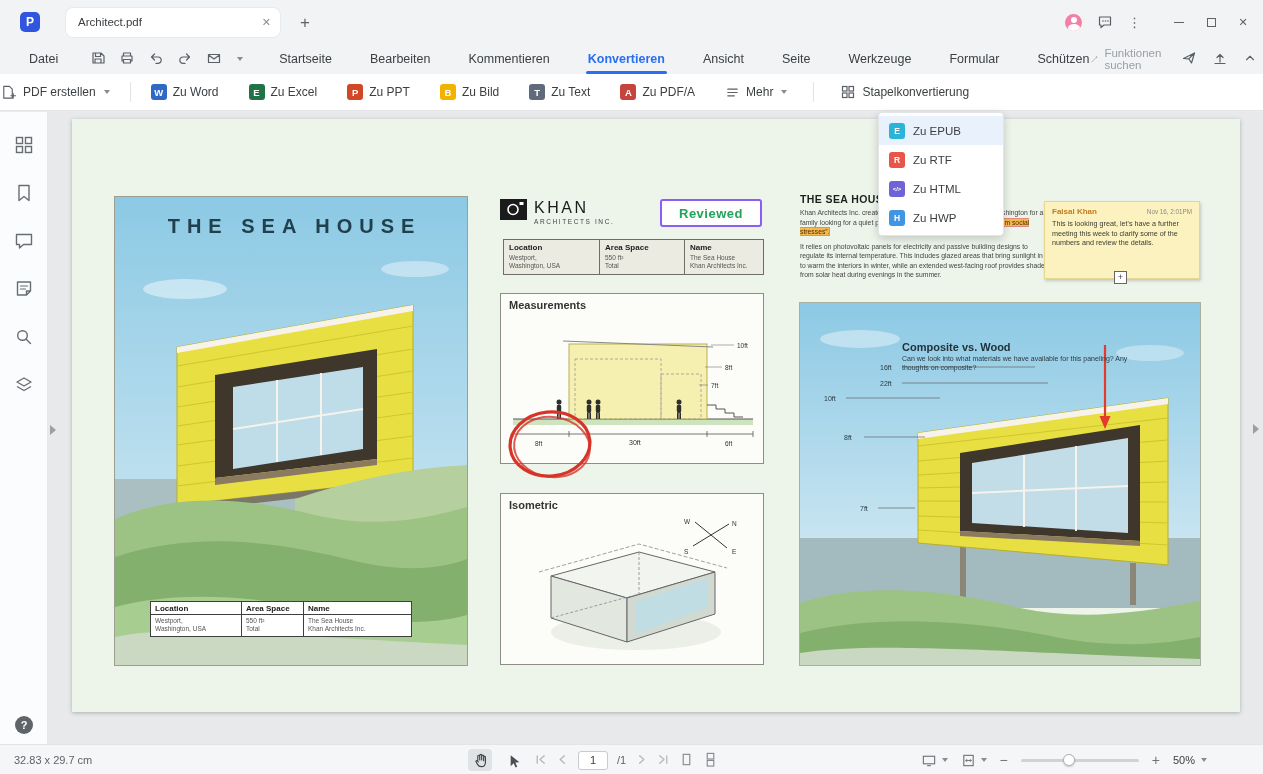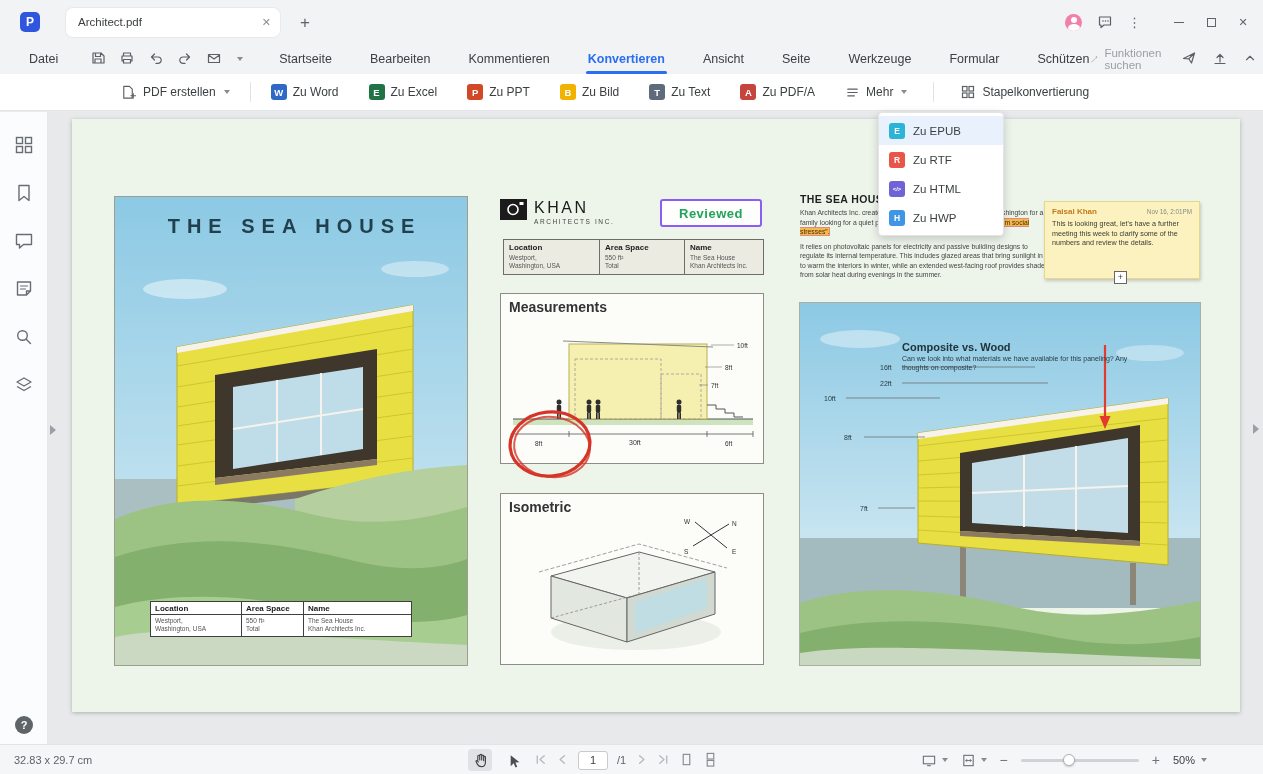--- a/index.html
+++ b/index.html
@@ -34,21 +34,21 @@
   .menu-items { display:flex; align-items:stretch; height:100%; gap:26px; margin-left:24px; }
   .menu-item { display:flex; align-items:center; height:100%; position:relative; white-space:nowrap;margin-left:12px; }
   .menu-item.active { color:#2a6ff2; font-weight:bold; }
   .menu-item.active::after { content:""; position:absolute; left:-2px; right:-2px; bottom:0; height:3px;
                              background:#2a6ff2; border-radius:2px; }
   .menu-right { margin-left:auto; display:flex; align-items:center; gap:15px; margin-right:14px; }
   .fn-search { display:flex; align-items:center; gap:6px; color:#9aa0a6; font-size:11.5px; }
 
   
   .toolbar { position:absolute; top:74px; left:0; right:0; height:37px; background:#fff;
-             border-bottom:1px solid #e4e5e7; display:flex; align-items:center; padding-left:120px;
+             border-bottom:1px solid #e4e5e7; display:flex; align-items:center; 
              font-size:12px; color:#3c4043; }
   .tbtn { display:flex; align-items:center; gap:6px; white-space:nowrap; }
   .tb-sep { width:1px; height:20px; background:#e1e2e4; margin:0 20px; }
   .badge { width:16px; height:16px; border-radius:3px; color:#fff; font-size:9.5px; font-weight:bold;
            display:flex; align-items:center; justify-content:center; flex:0 0 auto; }
   .b-word { background:#2f68c5; } .b-excel { background:#217346; } .b-ppt { background:#d24726; }
   .b-bild { background:#f2b200; } .b-text { background:#5f6b7a; } .b-pdfa { background:#c5443c; }
   .caret { width:0; height:0; border-left:3.5px solid transparent; border-right:3.5px solid transparent;
            border-top:4px solid #878c91; display:inline-block; margin-left:2px; }
   .tgap { margin-right:30px; }
@@ -101,21 +101,21 @@
   .logo-text .l2 { font-size:6.5px; letter-spacing:1.6px; color:#444; margin-top:1px; }
   .stamp { position:absolute; left:588px; top:80px; width:102px; height:28px; border:2px solid #8b5cf6;
            border-radius:3px; color:#21a35c; background:rgba(255,255,255,.9); font-size:13px; font-weight:bold;
            display:flex; align-items:center; justify-content:center; letter-spacing:.5px; }
   .itable { position:absolute; left:431px; top:120px; width:261px; background:#ecebe2; border:1px solid #6e6e66;
             display:grid; grid-template-columns:95px 85px 79px; font-size:8px; color:#222; }
   .itable .th { font-weight:bold; padding:3px 5px 1px; }
   .itable .td { font-size:6.5px; color:#555; padding:1px 5px 4px; white-space:pre-line; line-height:1.25; }
   .itable .cborder { border-left:1px solid #6e6e66; }
   .mpanel { position:absolute; background:#fcfcf8; border:1px solid #8d8d85; }
-  .mpanel .mtitle { position:absolute; left:8px; top:5px; font-size:14px; font-weight:bold; color:#333; }
+  .mpanel .mtitle { position:absolute; left:8px; top:5px; font-size:11px; font-weight:bold; color:#333; }
   #measurements { left:428px; top:174px; width:264px; height:171px; }
   #isometric { left:428px; top:374px; width:264px; height:172px; }
   .mpanel svg { position:absolute; left:0; top:20px; }
   .red-circle { position:absolute; left:433px; top:287px; width:92px; height:80px; z-index:5; }
 
   
   .rtext { position:absolute; left:728px; top:74px; width:248px; color:#444; }
   .rtext h3 { margin:0 0 3px; font-size:10.5px; color:#1e1e1e; letter-spacing:.4px; }
   .rtext p { margin:0 0 5px; font-size:6.8px; line-height:1.4; }
   .hl { background:#f5b84e; color:#4a2f08; box-shadow:0 0 0 1px rgba(214,52,40,.55); }

